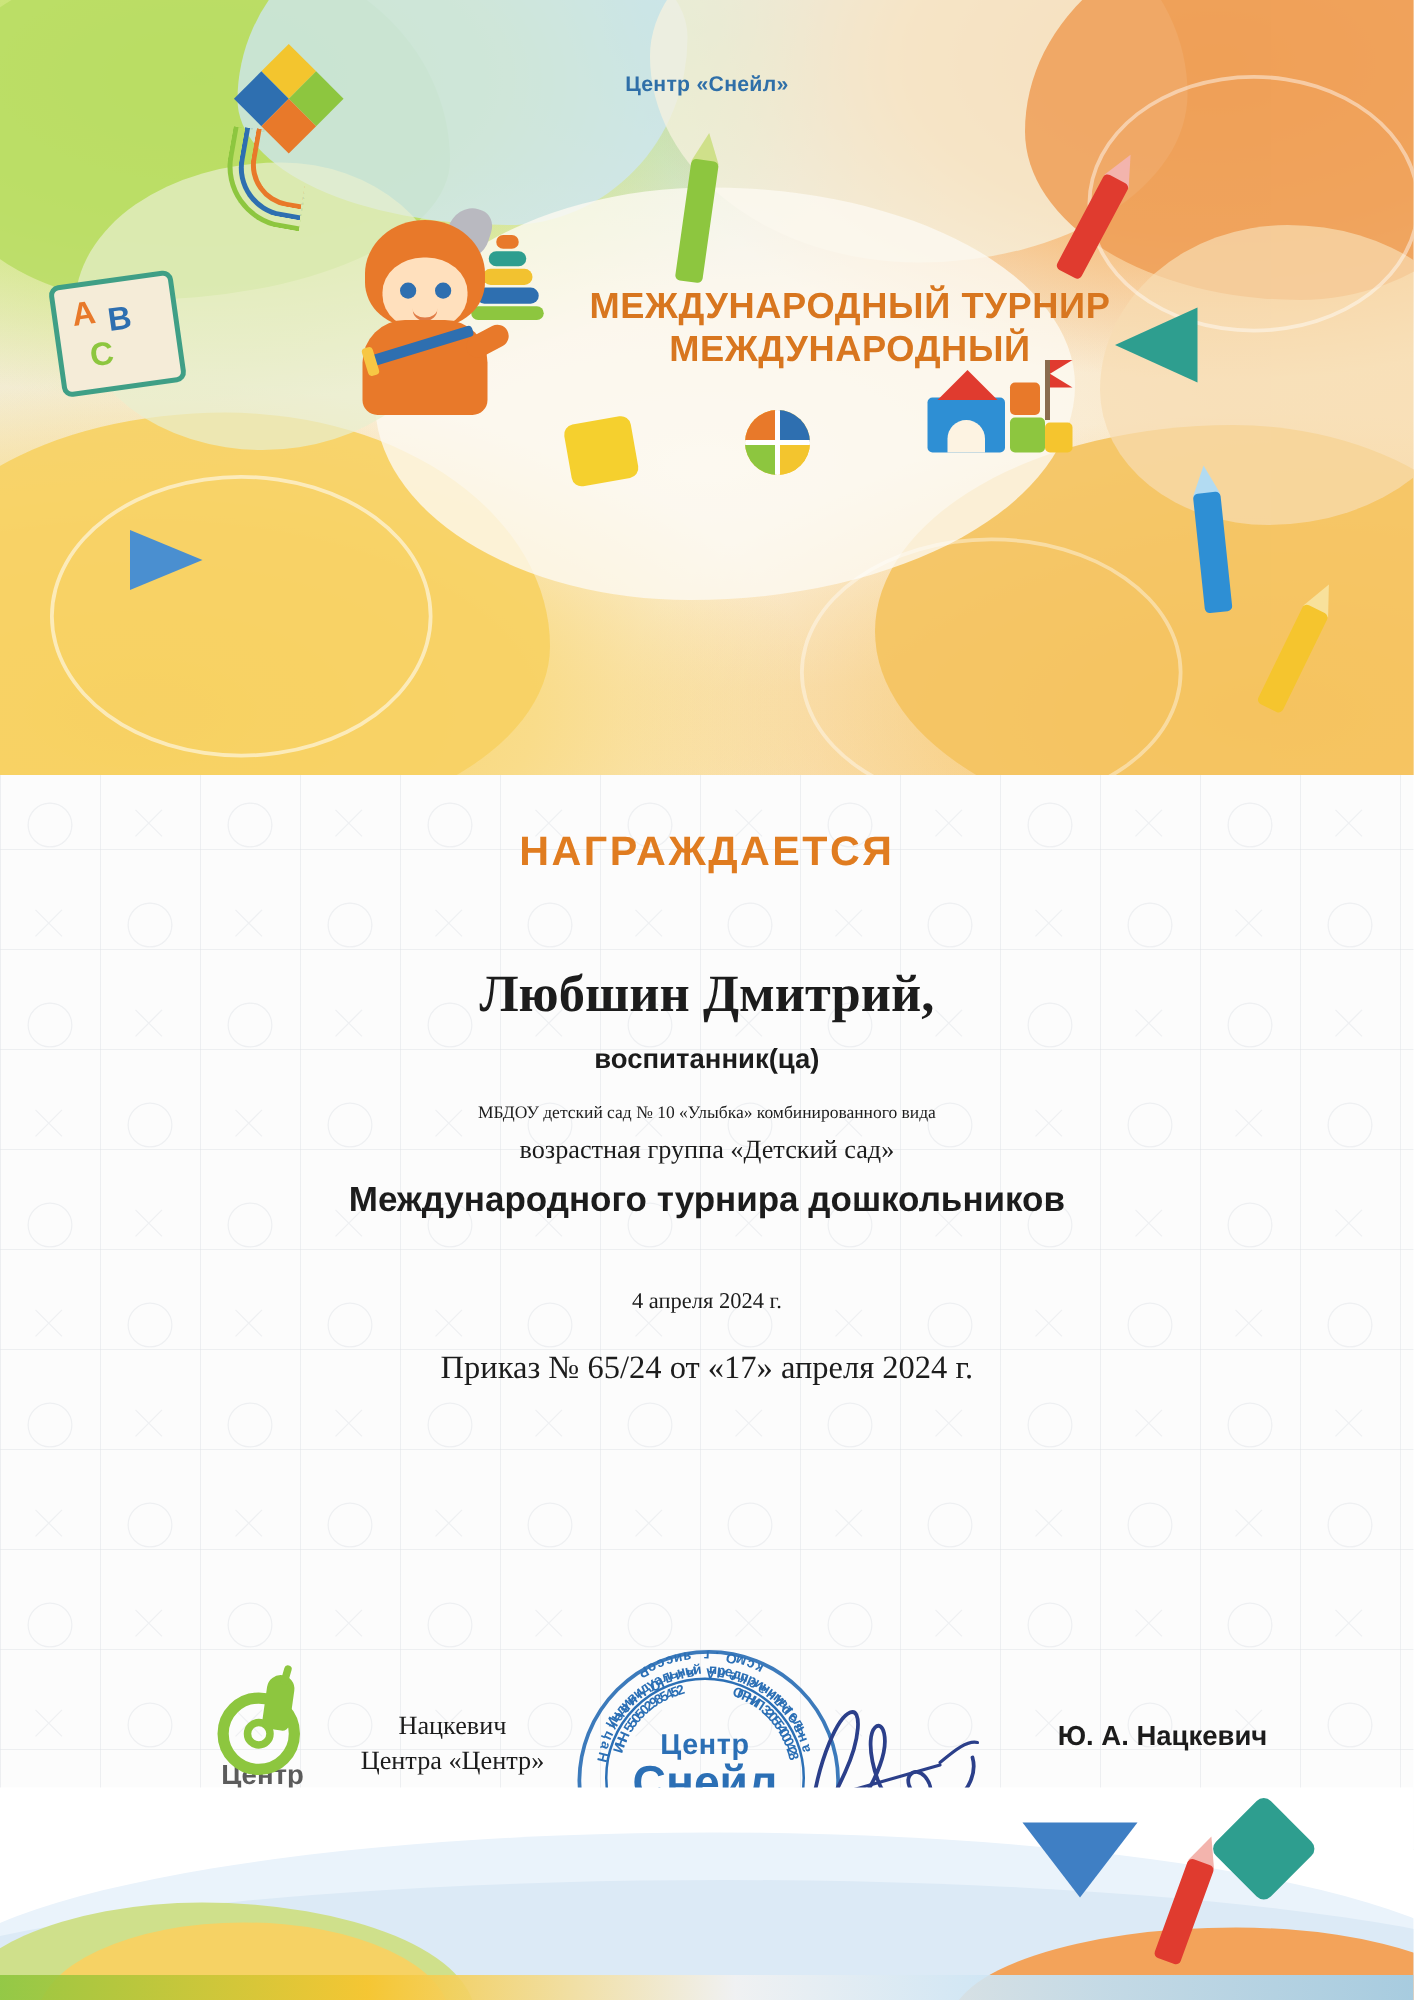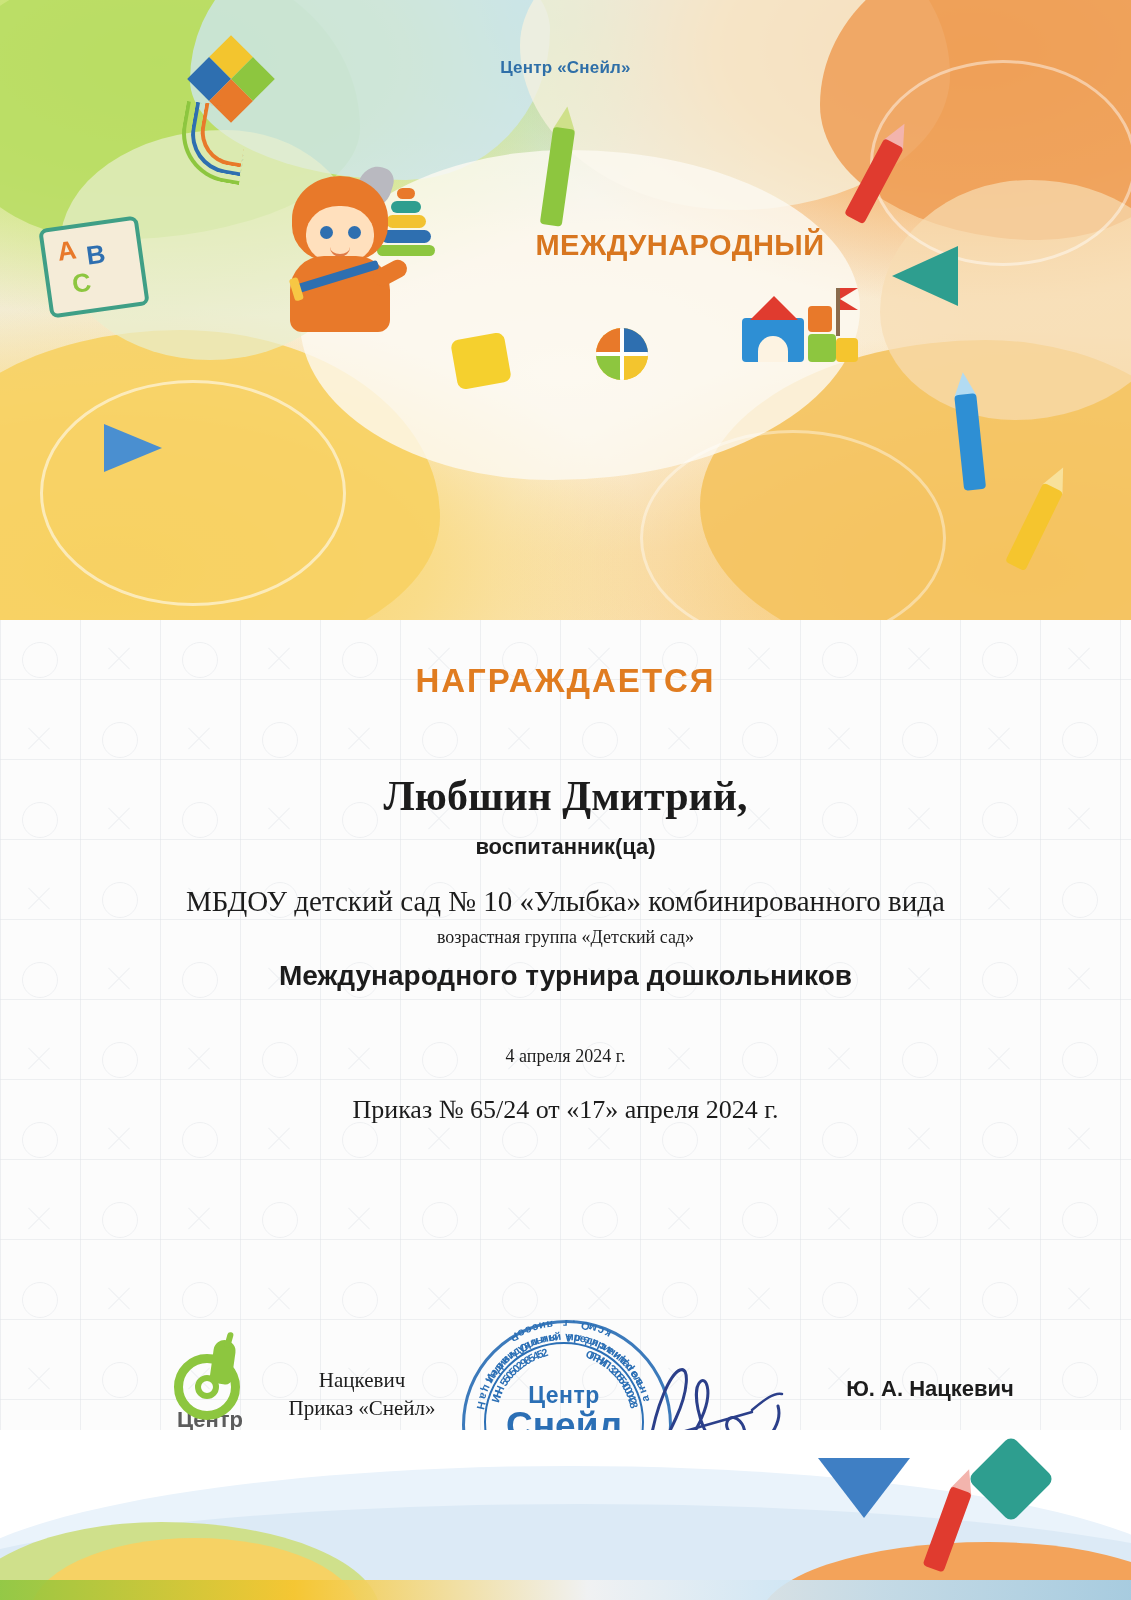--- a/index.html
+++ b/index.html
@@ -238,37 +238,37 @@
   }
   .role {
     margin-top: 14px;
     font-family: "Liberation Sans", sans-serif;
     font-weight: bold;
     font-size: 22px;
     color: #1c1c1c;
   }
   .org {
     margin-top: 22px;
-    font-size: 29px;
+    font-size: 14px;
     line-height: 1.35;
     color: #1c1c1c;
   }
   .place {
     margin-top: 48px;
     font-size: 30px;
     color: #1c1c1c;
   }
   .region {
     margin-top: 4px;
     font-size: 26px;
     color: #1c1c1c;
   }
   .agegroup {
     margin-top: 6px;
-    font-size: 18px;
+    font-size: 21px;
     color: #1c1c1c;
   }
   .event {
     margin-top: 12px;
     font-family: "Liberation Sans", sans-serif;
     font-weight: bold;
     font-size: 28px;
     color: #1c1c1c;
   }
   .date {
@@ -510,20 +510,21 @@
       <div class="m-body"></div>
       <div class="m-arm"></div>
       <div class="m-sword"></div>
     </div>
 
     <div class="hdr-center">
       <div class="center-label">Центр «Снейл»</div>
     </div>
 
     <div class="tournament-title">
+      <div>МЕЖДУНАРОДНЫЙ ТУРНИР</div>
       <div>МЕЖДУНАРОДНЫЙ</div>
     </div>
 
   </div>
 
   <div class="body-area">
     <div class="guilloche" id="guilloche">
         <div class="g-circle" style="left:22px;top:22px"></div>
         <div class="g-x" style="left:104px;top:24px"></div>
         <div class="g-circle" style="left:182px;top:22px"></div>
@@ -706,21 +707,21 @@
         <div class="snail-ant"></div>
       </div>
       <div class="logo-text">
         <div>Центр</div>
         <div>Снейл</div>
       </div>
     </div>
 
     <div class="director">
       <div>Нацкевич</div>
-      <div>Приказ «Снейл»</div>
+      <div>Центра «Центр»</div>
     </div>
 
     <div class="stamp">
       <div class="stamp-outer"></div>
       <div class="stamp-inner"></div>
       <div class="stamp-ring-text" id="stamp-ring-text">
           <span style="transform: rotate(-62deg) translate(0,-92px) rotate(0deg);">И</span>
           <span style="transform: rotate(-57.724137931034484deg) translate(0,-92px) rotate(0deg);">н</span>
           <span style="transform: rotate(-53.44827586206897deg) translate(0,-92px) rotate(0deg);">д</span>
           <span style="transform: rotate(-49.172413793103445deg) translate(0,-92px) rotate(0deg);">и</span>

